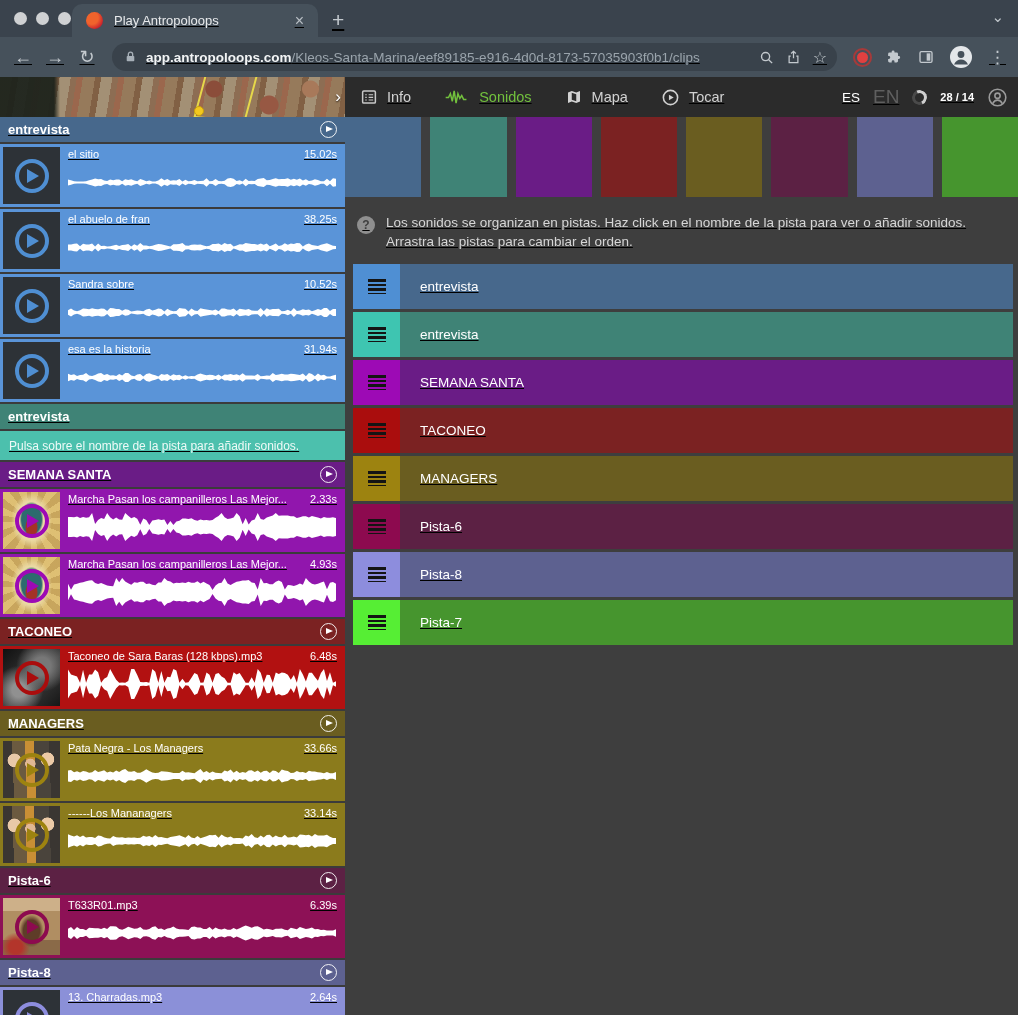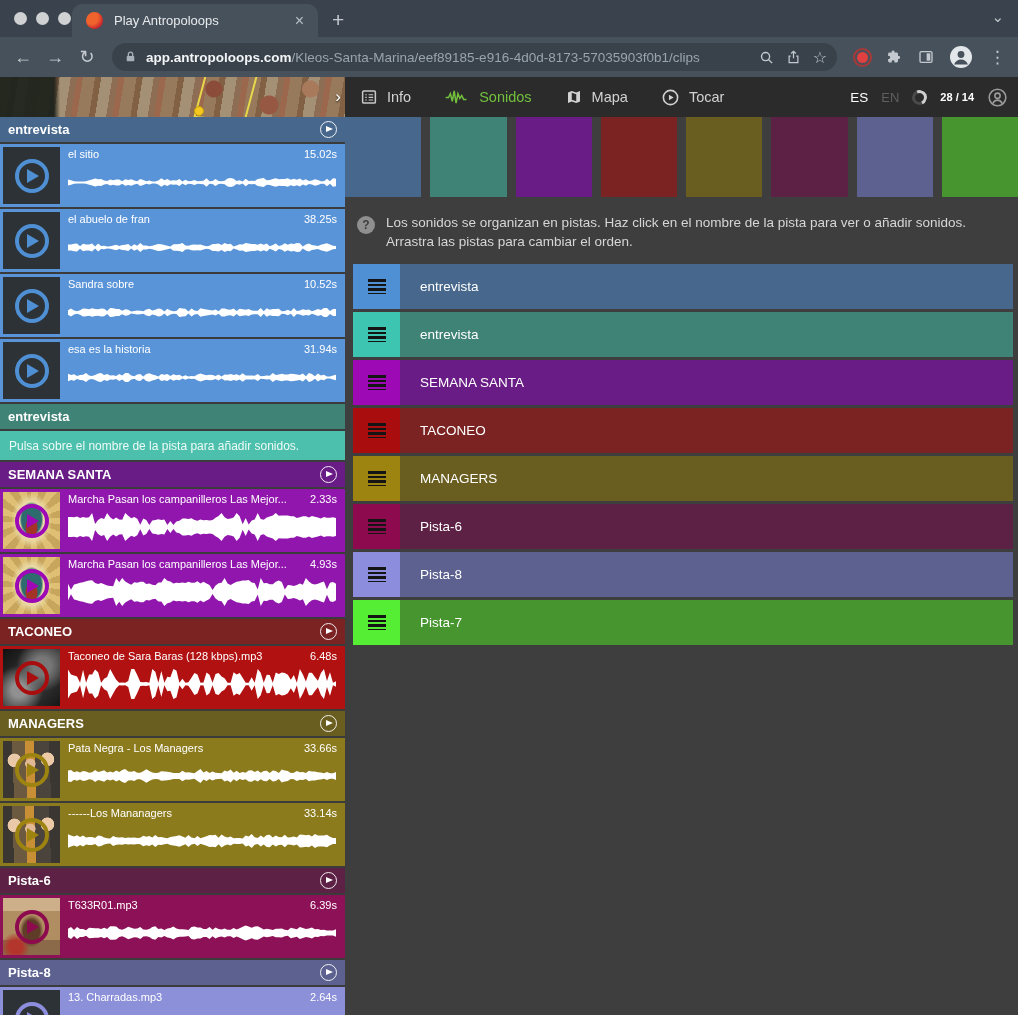--- a/index.html
+++ b/index.html
@@ -1,18 +1,18 @@
 <!DOCTYPE html>
 <html><head>
 <meta charset="utf-8">
 <style>
   * { margin:0; padding:0; box-sizing:border-box; }
   html,body { width:1018px; height:1015px; overflow:hidden; background:#3e3e3e;
               font-family:"Liberation Sans", sans-serif; }
-  .screen { width:1018px; height:1015px; overflow:hidden; display:flex; flex-direction:column; }
+  .screen { width:1018px; height:1015px; overflow:hidden; display:flex; flex-direction:column;text-decoration:underline; }
 
   
   .tab-strip { height:37px; background:#3a434d; display:flex; align-items:flex-end; position:relative; flex:none; }
   .traffic { position:absolute; left:14px; top:12px; display:flex; gap:9px; }
   .traffic span { width:13px; height:13px; border-radius:50%; background:#cfd1d3; display:block; }
   .tab { margin-left:72px; width:246px; height:33px; background:#46515b; border-radius:10px 10px 0 0;
          display:flex; align-items:center; padding:0 10px 0 14px; }
   .favicon { width:17px; height:17px; border-radius:50%; flex:none;
              background: radial-gradient(circle at 35% 35%, #f0632c 0 40%, #c8202d 75%); }
   .tab-title { color:#e8eaec; font-size:13px; margin-left:11px; flex:1; white-space:nowrap; overflow:hidden; }
@@ -51,21 +51,21 @@
   .banner-title { position:absolute; left:8px; top:0; bottom:0; display:flex; align-items:center;
                   color:#fff; font-size:15px; font-weight:600; text-shadow:0 1px 3px rgba(0,0,0,.85); white-space:nowrap; }
   .banner-title .sep { margin:0 8px; font-weight:700; }
   .banner-chevron { position:absolute; right:4px; top:0; bottom:0; display:flex; align-items:center;
                     color:#fff; font-size:17px; text-shadow:0 1px 2px rgba(0,0,0,.8); }
   .hdr-nav { flex:1; display:flex; align-items:center; padding-left:15px; gap:33px; }
   .nav-item { display:flex; align-items:center; gap:9px; color:#d2d2d2; font-size:14.5px; }
   .nav-item.active { color:#72c13d; }
   .hdr-right { display:flex; align-items:center; gap:13px; margin-left:auto; padding-right:10px; }
   .lang-es { color:#fff; font-size:13.5px; }
-  .lang-en { color:#5f5f5f; font-size:13px; }
+  .lang-en { color:#5f5f5f; font-size:19px; }
   .spinner { width:15px; height:15px; border-radius:50%; border:3.5px solid #cfcfcf;
              border-left-color:#4a4a4a; border-bottom-color:#4a4a4a; transform:rotate(20deg); }
   .counter { color:#fff; font-size:11px; font-weight:700; white-space:nowrap; }
 
   
   .content { flex:1; display:flex; overflow:hidden; }
   .sidebar { width:345px; flex:none; background:#3b3b3b; overflow:hidden; }
 
   .t-header { height:25px; margin-bottom:2px; display:flex; align-items:center; padding:0 8px;
               color:#fff; font-size:13px; font-weight:600; }

